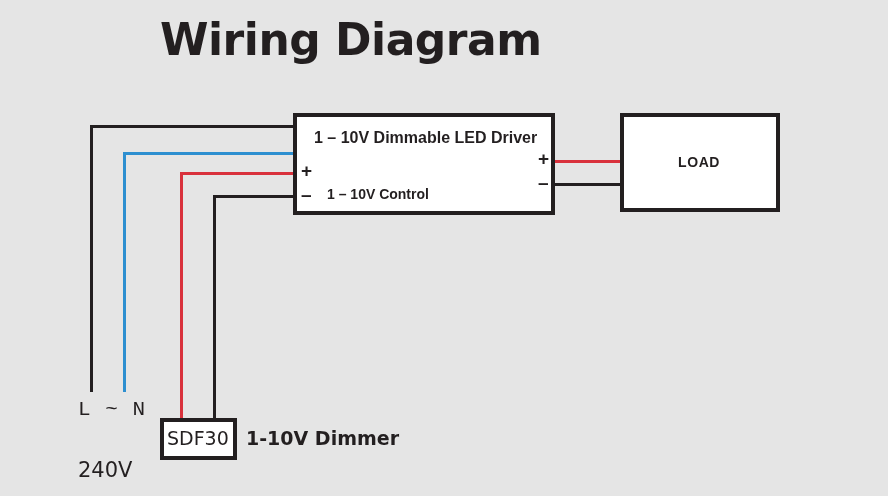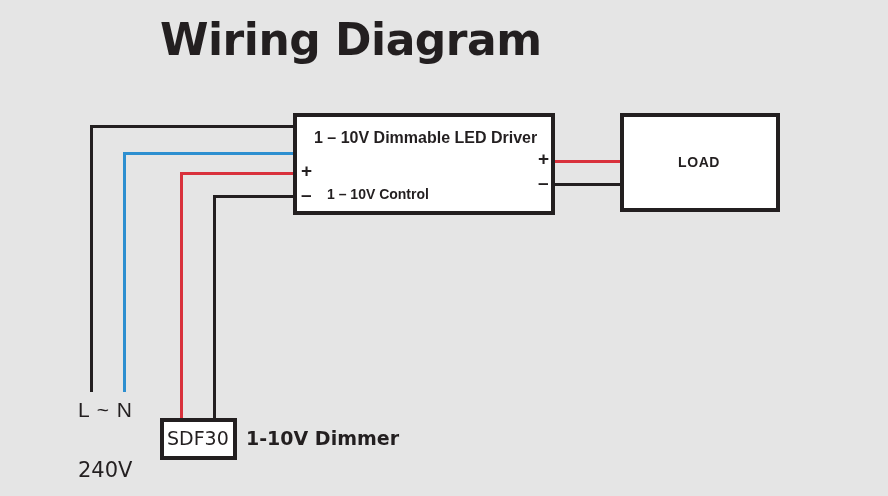--- a/index.html
+++ b/index.html
@@ -95,21 +95,21 @@
     left: 246px; top: 427px;
     font-size: 19px; font-weight: bold;
     z-index: 7;
     font-family: "DejaVu Sans", sans-serif;
   }
   #mains-label {
     left: 78px; top: 398px;
     font-size: 21px; font-weight: normal;
     letter-spacing: 1px;
     z-index: 7;
-    font-family: Liberation Sans, sans-serif;
+    font-family: Liberation Mono, monospace;
   }
   #voltage-label {
     left: 78px; top: 434px;
     font-size: 21px; font-weight: normal;
     z-index: 7;
     font-family: "DejaVu Sans", sans-serif;
     margin-top: 24px;
   }
 
   

